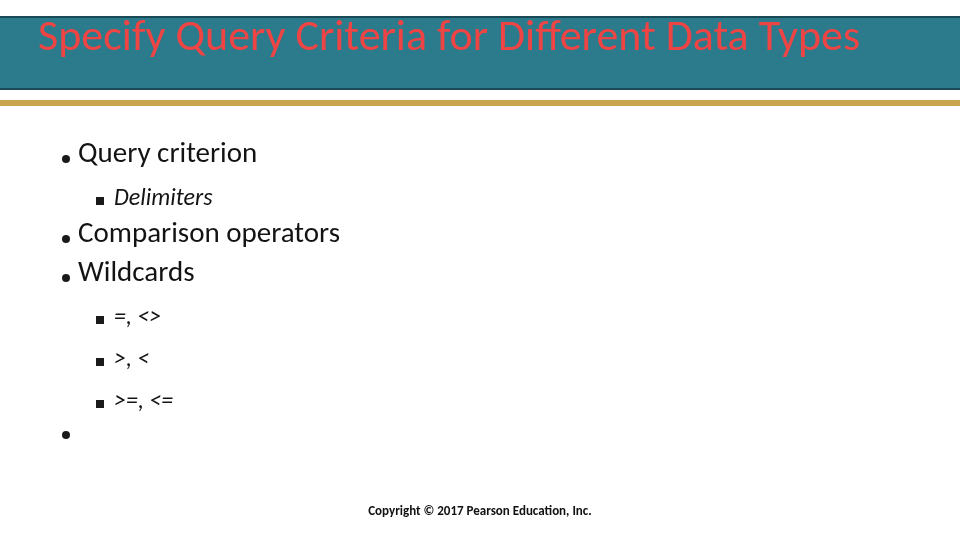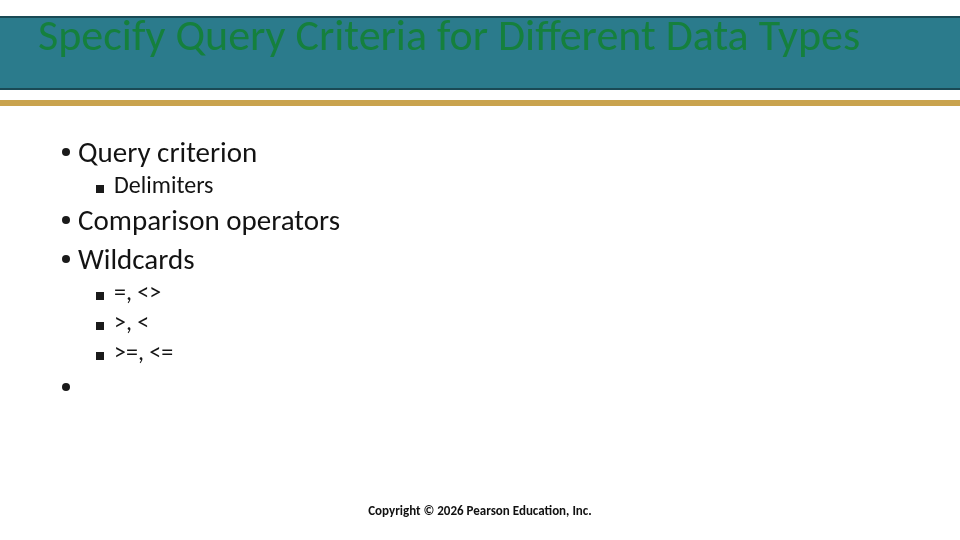--- a/index.html
+++ b/index.html
@@ -23,42 +23,42 @@
     width: 100%;
     height: 6px;
     background: #c9a34e;
   }
   .title-text {
     position: absolute;
     top: 12px;
     left: 38px;
     font-size: 44px;
     line-height: 1.05;
-    color: #15803d;
+    color: #ef4444;
     font-weight: 400;
     z-index: 2;
     width: 880px;
   }
 
   .content {
     position: absolute;
     top: 132px;
     left: 62px;
     width: 840px;
     color: #131313;
   }
 
-  .l1 { display: flex; align-items: flex-start; margin-top: 2px; }
+  .l1 { display: flex; align-items: center; margin-top: 2px; }
   .l1 .dot {
     width: 8px; height: 8px; border-radius: 50%; background: #1a1a1a;
     margin-right: 8px; margin-top: 14px; flex-shrink: 0;
   }
   .l1 .txt { font-size: 29px; line-height: 1.25; }
 
-  .l2 { display: flex; align-items: baseline; margin-left: 34px; margin-top: 0; }
+  .l2 { display: flex; align-items: baseline; margin-left: 34px; margin-top: 12px; font-style: italic; }
   .l2 .sq {
     width: 8px; height: 8px; background: #1a1a1a;
     margin-right: 10px; margin-top: 11px; flex-shrink: 0;
   }
   .l2 .txt { font-size: 24px; line-height: 1.25; }
 
   .footer {
     position: absolute;
     bottom: 22px;
     left: 0;
@@ -109,13 +109,13 @@
     <span class="txt">&gt;=, &lt;=</span>
   </div>
 
 
   <div class="l1">
     <span class="dot"></span>
   </div>
 
 </div>
 
-<div class="footer">Copyright © 2026 Pearson Education, Inc.</div>
+<div class="footer">Copyright © 2017 Pearson Education, Inc.</div>
 
 </body></html>

